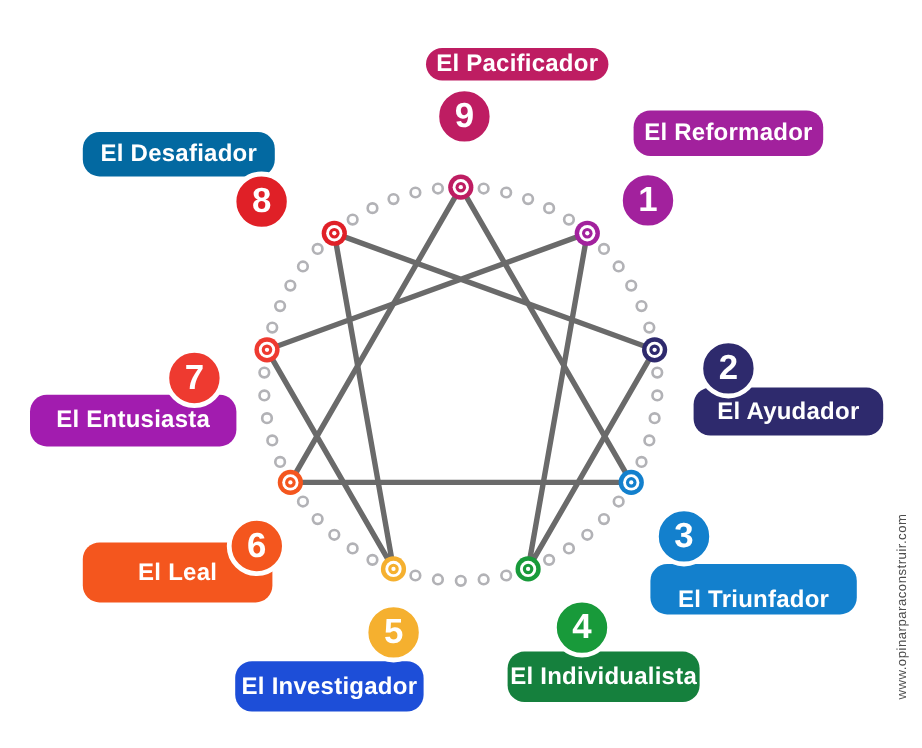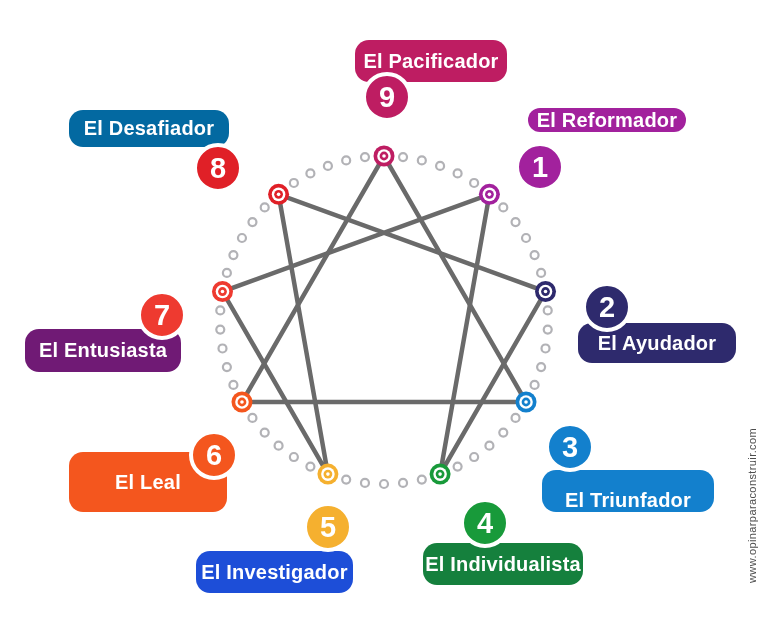--- a/index.html
+++ b/index.html
@@ -110,28 +110,28 @@
       <circle cx="222.49152850599788" cy="291.52169886262345" r="6.8" fill="#ffffff"></circle>
       <circle cx="222.49152850599788" cy="291.52169886262345" r="4.4" fill="#ee3a30"></circle>
       <circle cx="222.49152850599788" cy="291.52169886262345" r="1.8" fill="#ffffff"></circle>
       <circle cx="278.58283201140756" cy="194.36871132848762" r="10.5" fill="#e02027"></circle>
       <circle cx="278.58283201140756" cy="194.36871132848762" r="6.8" fill="#ffffff"></circle>
       <circle cx="278.58283201140756" cy="194.36871132848762" r="4.4" fill="#e02027"></circle>
       <circle cx="278.58283201140756" cy="194.36871132848762" r="1.8" fill="#ffffff"></circle>
     </svg>
 
   <div class="type">
-    <div class="pill" style="left: 355px; top: 40px; width: 152px; height: 42px; background: rgb(190, 29, 98);">
+    <div class="pill" style="left: 355px; top: 40px; width: 152px; height: 27px; background: rgb(190, 29, 98);">
       <span>El Pacificador</span>
     </div>
     <div class="badge" style="left: 362px; top: 72px; background: rgb(190, 29, 98);">9</div>
   </div>
 
   <div class="type">
-    <div class="pill" style="left: 528px; top: 108px; width: 158px; height: 24px; background: rgb(162, 33, 157);">
+    <div class="pill" style="left: 528px; top: 92px; width: 158px; height: 38px; background: rgb(162, 33, 157);">
       <span>El Reformador</span>
     </div>
     <div class="badge" style="left: 515px; top: 142px; background: rgb(162, 33, 157);">1</div>
   </div>
 
   <div class="type">
     <div class="pill" style="left: 578px; top: 323px; width: 158px; height: 40px; background: rgb(46, 42, 109);">
       <span>El Ayudador</span>
     </div>
     <div class="badge" style="left: 582px; top: 282px; background: rgb(46, 42, 109);">2</div>
@@ -152,28 +152,28 @@
   </div>
 
   <div class="type">
     <div class="pill" style="left: 196px; top: 551px; width: 157px; height: 42px; background: #1d4ed8;">
       <span>El Investigador</span>
     </div>
     <div class="badge" style="left: 303px; top: 502px; background: rgb(245, 176, 47);">5</div>
   </div>
 
   <div class="type">
-    <div class="pill" style="left: 69px; top: 452px; width: 158px; height: 60px; background: rgb(244, 86, 30);">
+    <div class="pill" style="left: 69px; top: 452px; width: 158px; height: 50px; background: rgb(244, 86, 30);">
       <span>El Leal</span>
     </div>
     <div class="badge" style="left: 189px; top: 430px; background: rgb(244, 86, 30);">6</div>
   </div>
 
   <div class="type">
-    <div class="pill" style="left: 25px; top: 329px; width: 156px; height: 43px; background: #701a75;">
+    <div class="pill" style="left: 25px; top: 329px; width: 172px; height: 43px; background: #a21caf;">
       <span>El Entusiasta</span>
     </div>
     <div class="badge" style="left: 137px; top: 290px; background: rgb(238, 58, 48);">7</div>
   </div>
 
   <div class="type">
     <div class="pill" style="left: 69px; top: 110px; width: 160px; height: 37px; background: #0369a1;">
       <span>El Desafiador</span>
     </div>
     <div class="badge" style="left: 193px; top: 143px; background: rgb(224, 32, 39);">8</div>

